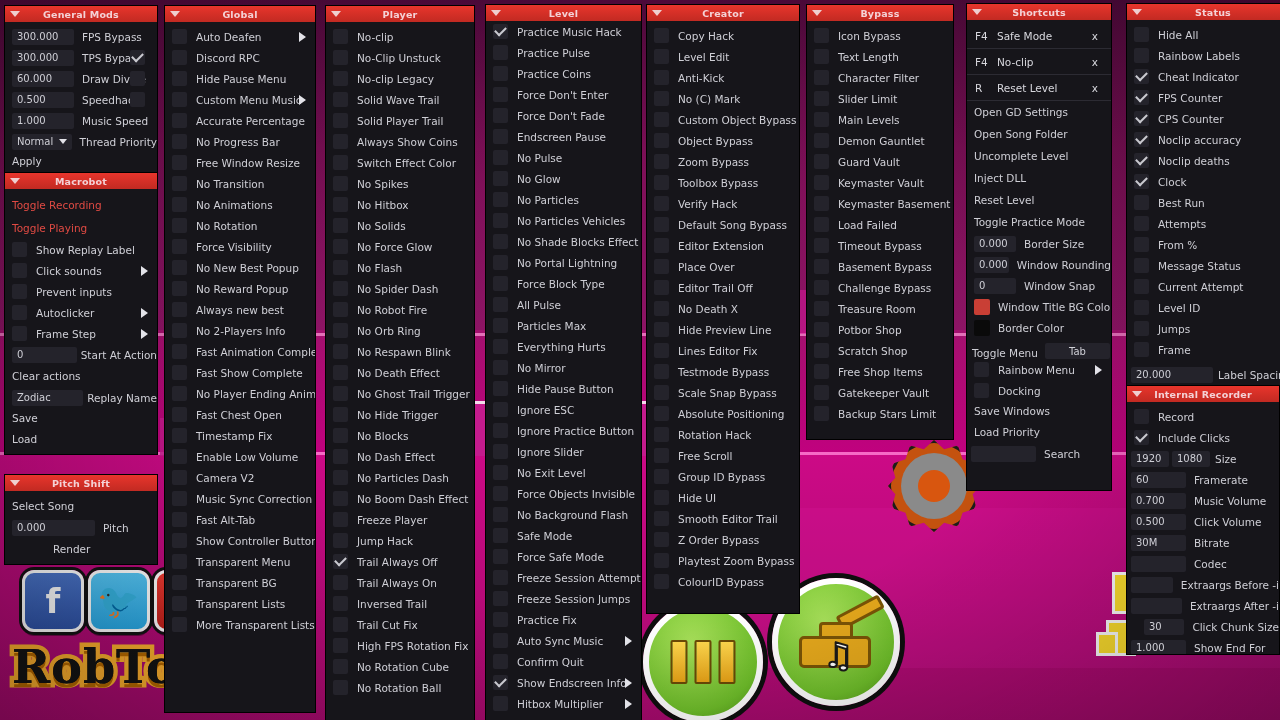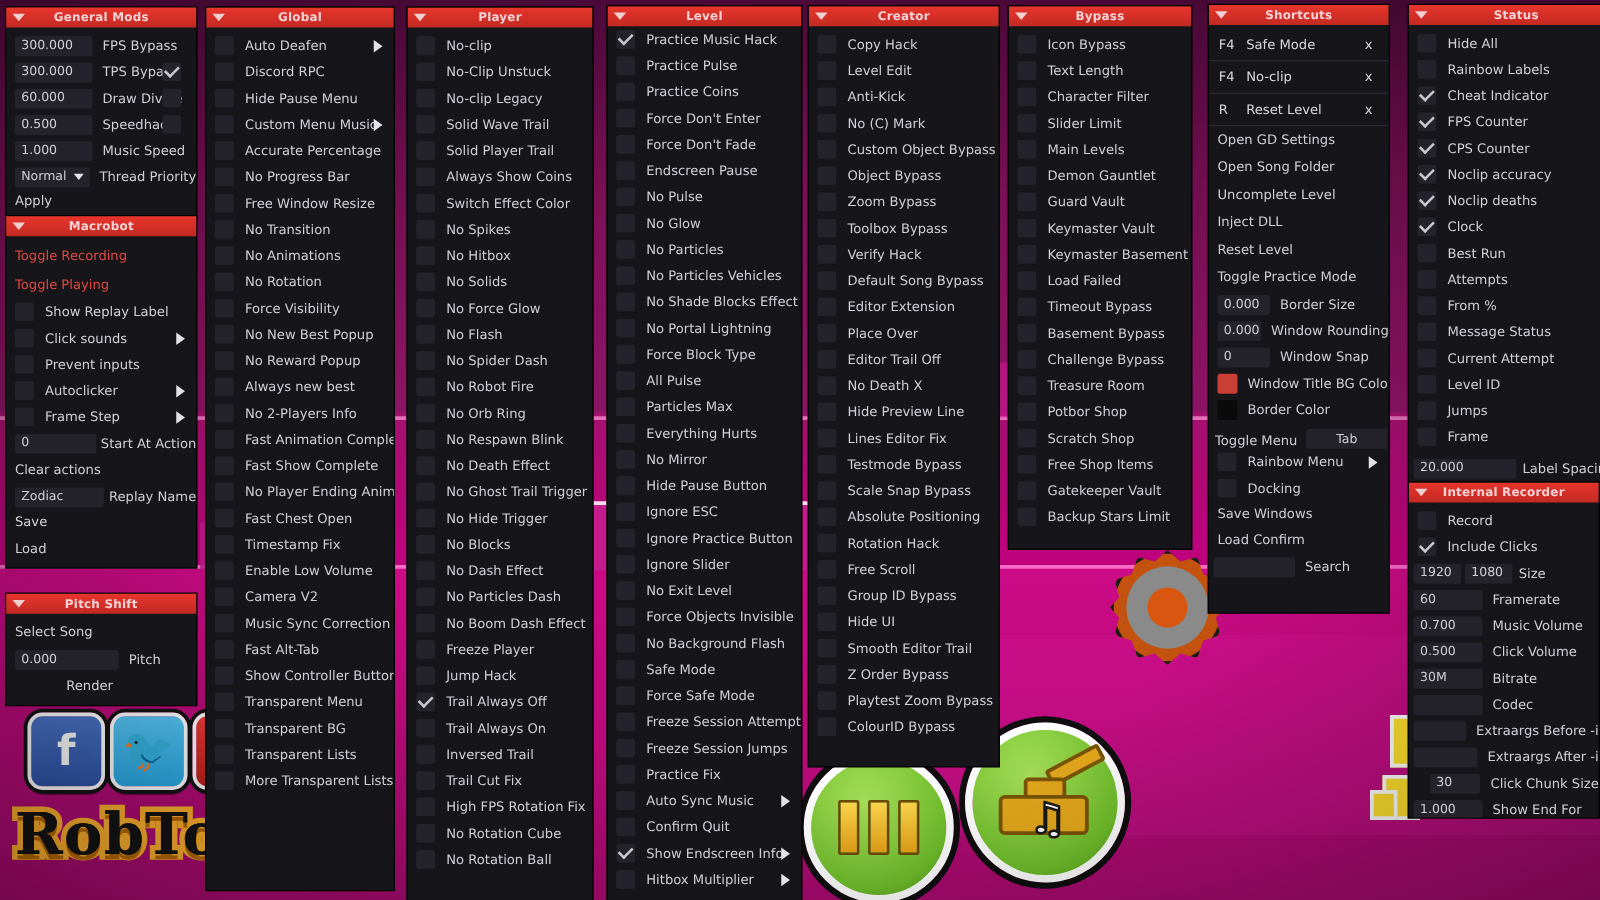--- a/index.html
+++ b/index.html
@@ -942,21 +942,21 @@
     <div class="row">
         <span class="chk"></span>
         <span class="lbl">Rainbow Menu</span>
         <span class="arrow"></span>
       </div>
     <div class="row">
         <span class="chk"></span>
         <span class="lbl">Docking</span>
       </div>
     <div class="txtbtn" style="height:21px;line-height:21px;">Save Windows</div>
-    <div class="txtbtn" style="height:21px;line-height:21px;">Load Confirm</div>
+    <div class="txtbtn" style="height:21px;line-height:21px;">Load Priority</div>
     <div class="fldrow" style="padding-left:4px;">
       <div class="fld" style="width:65px;"></div>
       <span class="lbl2">Search</span>
     </div>
   </div>
 </div>
 
 <div class="win clip" id="w-status">
   <div class="title">
     <span class="caret"></span>

